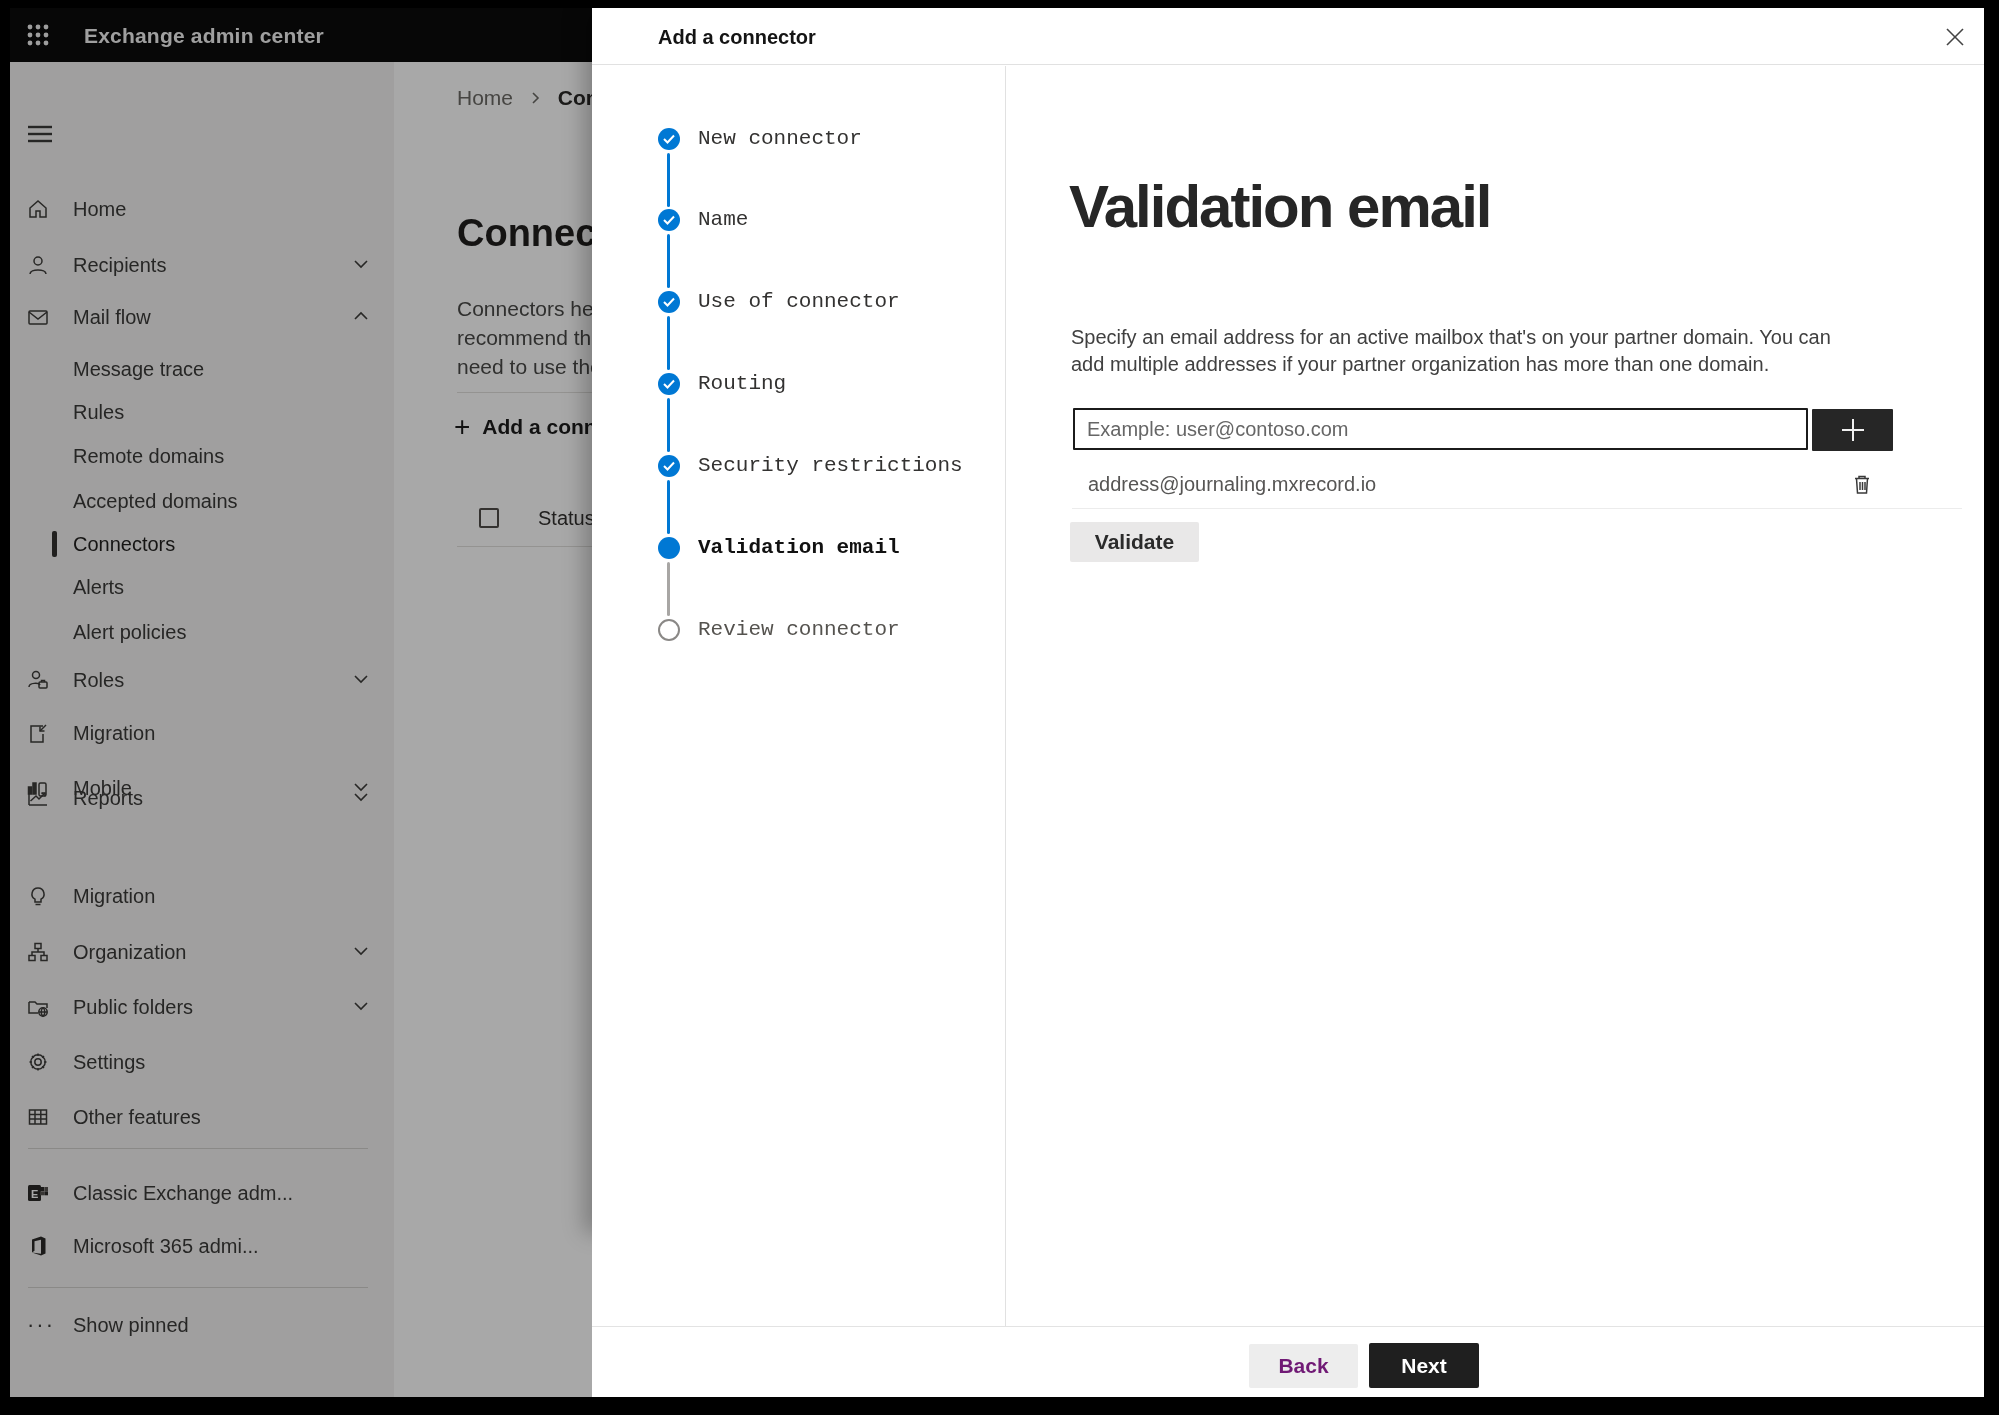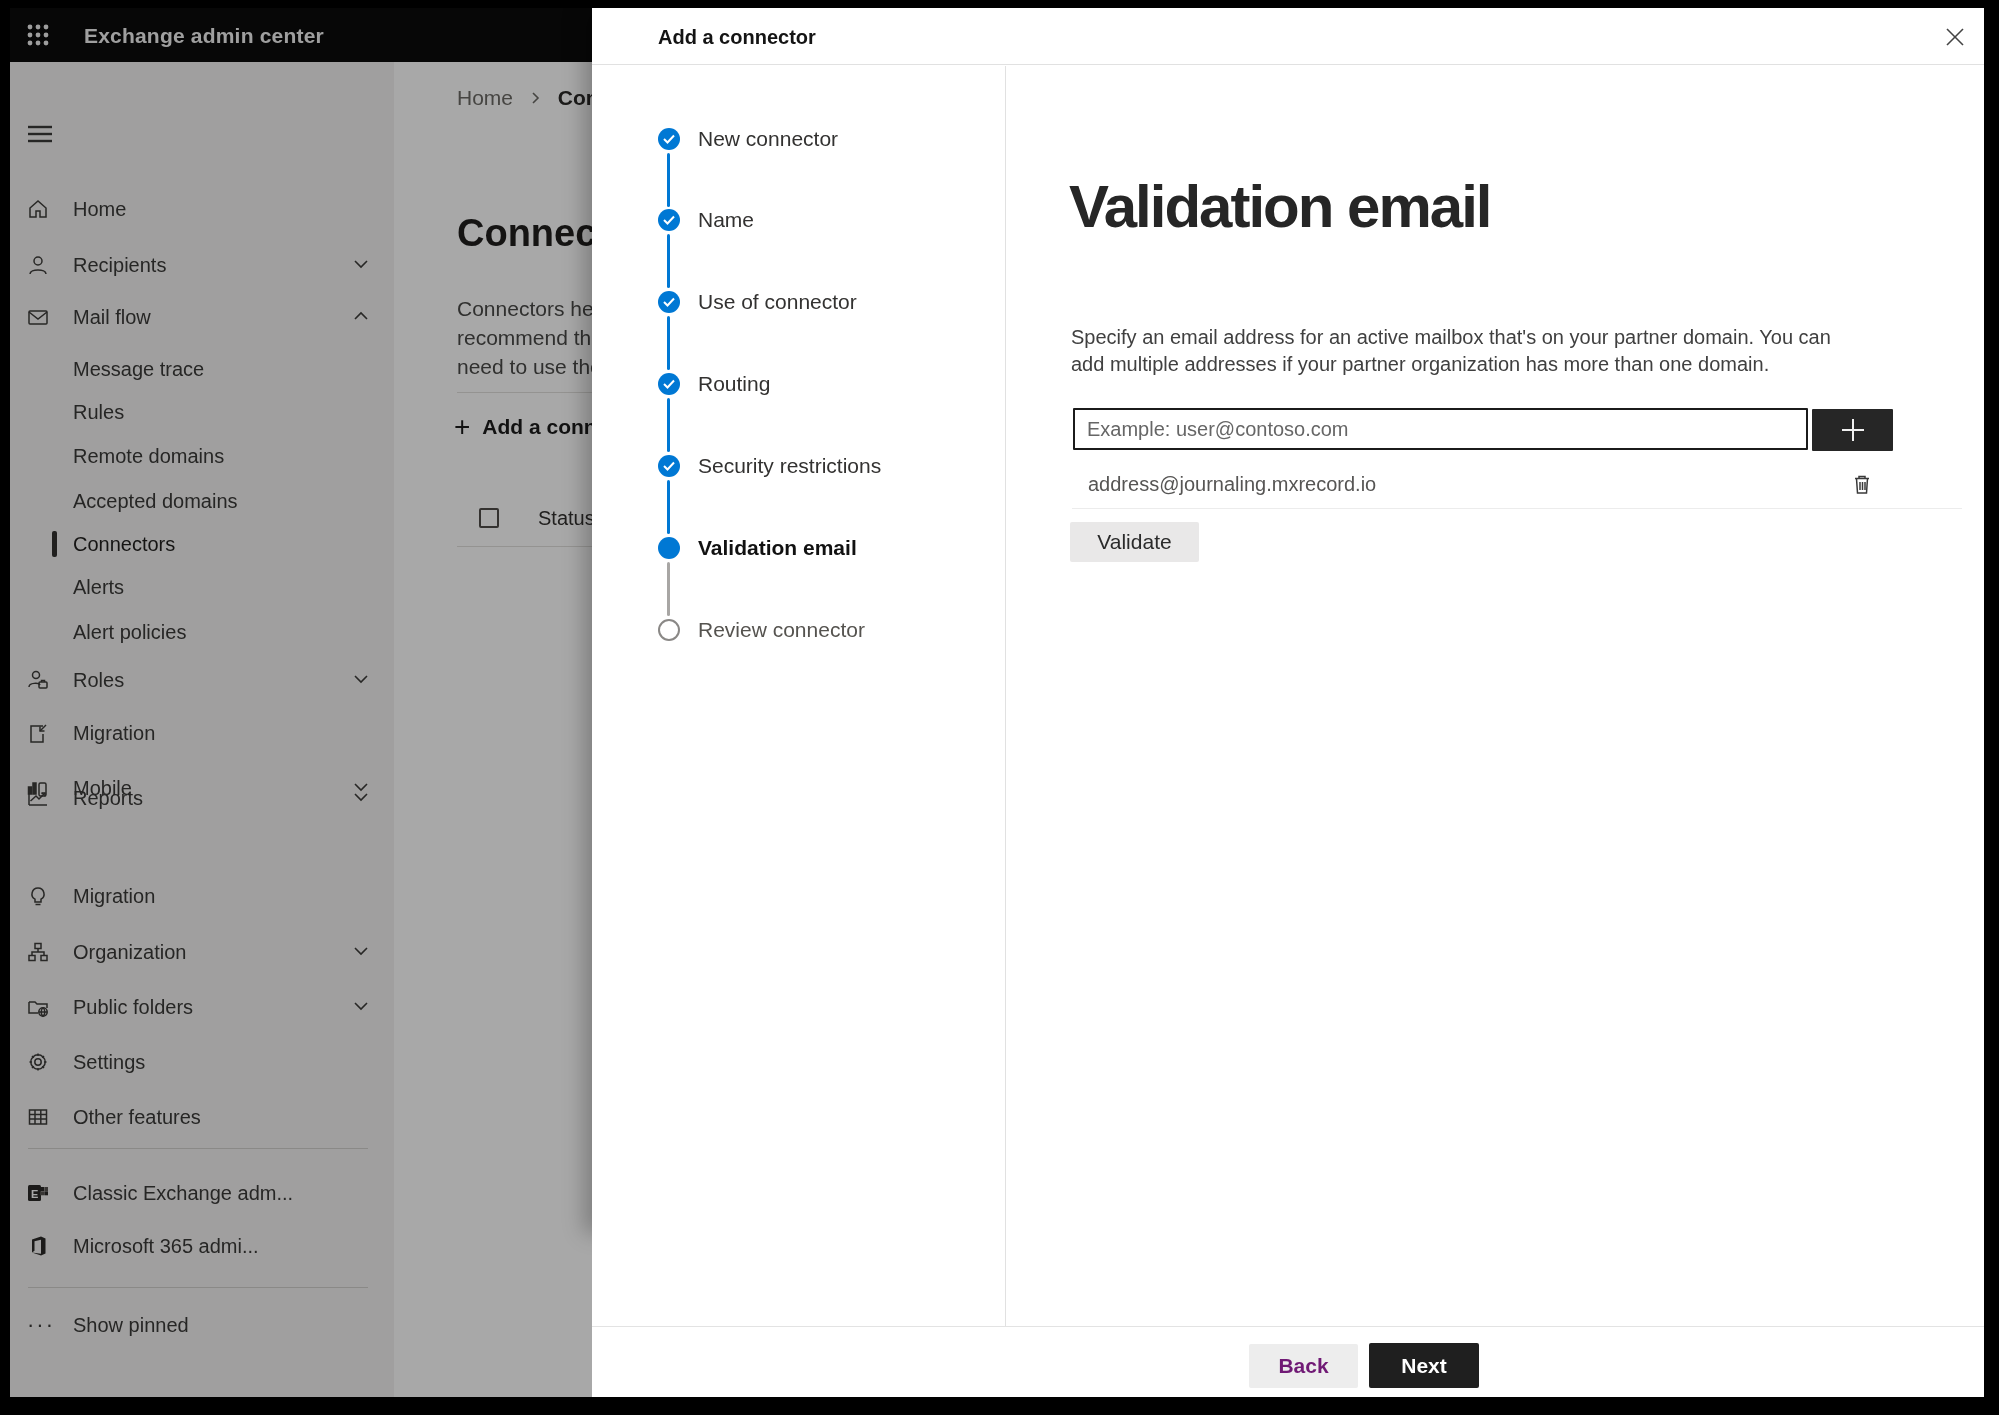--- a/index.html
+++ b/index.html
@@ -48,21 +48,21 @@
   
   .dialog { position:absolute; left:582px; top:0; width:1392px; height:1225px; background:#fff; z-index:10;
             box-shadow:-8px 0 20px rgba(0,0,0,0.25); }
   .dlg-header { position:absolute; left:0; top:0; width:100%; height:57px; border-bottom:1px solid #e1e1e1; background:#fff; }
   .dlg-title { position:absolute; left:66px; top:0; height:57px; line-height:59px; font-size:20px; font-weight:700; color:#141414; }
   .dlg-close { position:absolute; left:1342px; top:8px; width:42px; height:42px; cursor:pointer;
                display:flex; align-items:center; justify-content:center; }
   .steps-pane { position:absolute; left:0; top:58px; width:413px; height:1260px; background:#fff; }
   .v-div { position:absolute; left:413px; top:58px; width:1px; height:1260px; background:#e1e1e1; }
 
-  .step { position:absolute; left:0; width:413px; height:32px; cursor:pointer; }
+  .step { position:absolute; left:0; width:413px; height:32px; cursor:pointer;font-family:Liberation Mono, monospace; }
   .step .circ { position:absolute; left:66px; top:5px; width:22px; height:22px; border-radius:50%; }
   .circ.done, .circ.current { background:var(--color-accent,#0078d4); }
   .circ.todo { background:#fff; border:2px solid #8a8886; }
   .circ svg { position:absolute; left:5px; top:6px; }
   .step .slbl { position:absolute; left:106px; top:0; height:32px; line-height:32px; font-size:21px; color:#333231; white-space:nowrap; }
   .step .slbl.bold { font-weight:700; color:#111; }
   .step .slbl.dim { color:#55534f; }
   .seg { position:absolute; left:75px; width:3px; height:54px; border-radius:2px; }
   .seg.blue { background:var(--color-accent,#0078d4); }
   .seg.gray { background:#a8a6a4; }
@@ -76,21 +76,21 @@
                  font-family:"Liberation Sans", sans-serif; outline:none; }
   .email-input::placeholder { color:#666; opacity:1; }
   .plus-btn { position:absolute; left:806px; top:343px; width:81px; height:42px; background:#262626; border:none;
               border-radius:1px; cursor:pointer; display:flex; align-items:center; justify-content:center; }
   .email-row { position:absolute; left:0; top:398px; width:960px; height:40px; }
   .email-txt { position:absolute; left:82px; top:0; height:40px; line-height:40px; font-size:20px; color:#565554; }
   .trash-btn { position:absolute; left:836px; top:0; width:40px; height:40px; background:transparent; border:none;
                cursor:pointer; display:flex; align-items:center; justify-content:center; }
   .list-div { position:absolute; left:66px; top:442px; width:890px; height:1px; background:#ececec; }
   .validate-btn { position:absolute; left:64px; top:456px; width:129px; height:40px; background:#e9e8e8; border:none;
-                  border-radius:2px; font-size:21px; font-weight:400; color:#2b2b2b; cursor:pointer;
+                  border-radius:2px; font-size:21px; font-weight:700; color:#2b2b2b; cursor:pointer;
                   font-family:"Liberation Sans", sans-serif; }
   .dlg-footer { position:absolute; left:0; top:1318px; width:100%; height:71px; background:#fff; border-top:1px solid #e3e3e3; }
   .back-btn { position:absolute; left:657px; top:17px; width:109px; height:44px; background:#ededed; border:none;
               border-radius:2px; font-size:21px; font-weight:600; color:#701a75; cursor:pointer;
               font-family:"Liberation Sans", sans-serif; }
   .next-btn { position:absolute; left:777px; top:16px; width:110px; height:45px; background:#1f1f1f; border:none;
               border-radius:2px; font-size:21px; font-weight:600; color:#fff; cursor:pointer;
               font-family:"Liberation Sans", sans-serif; }
   svg { display:block; }
 </style>

